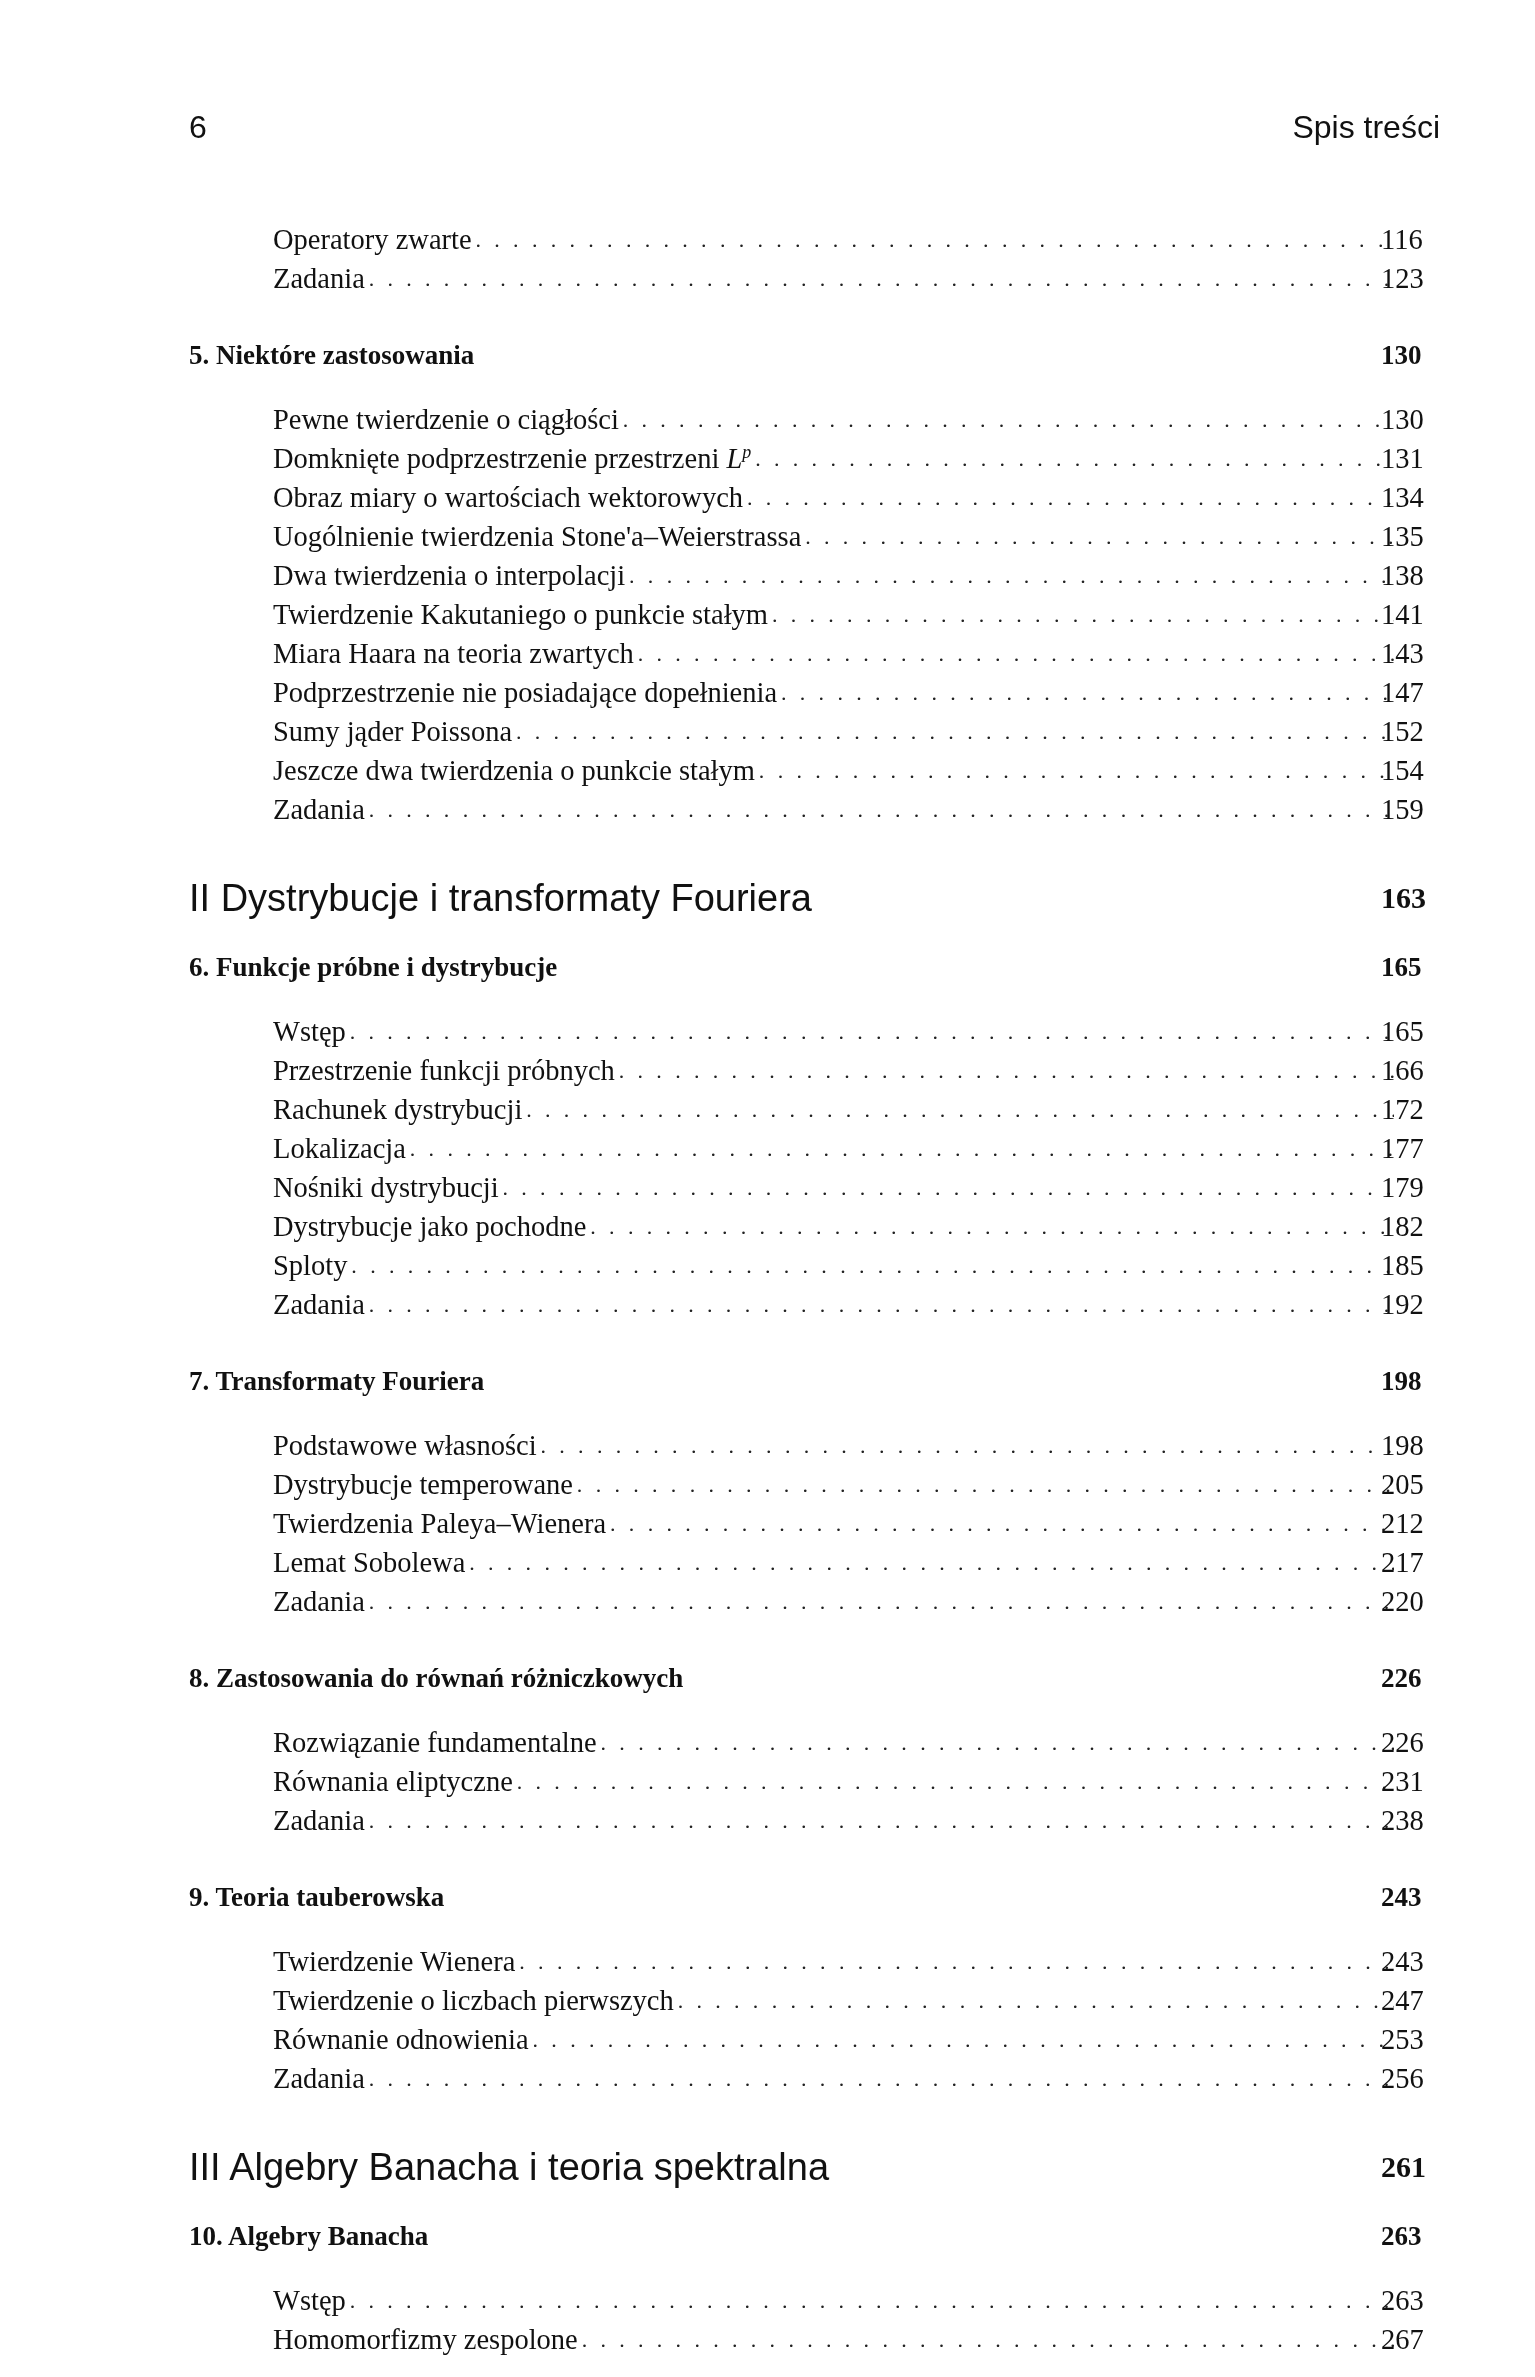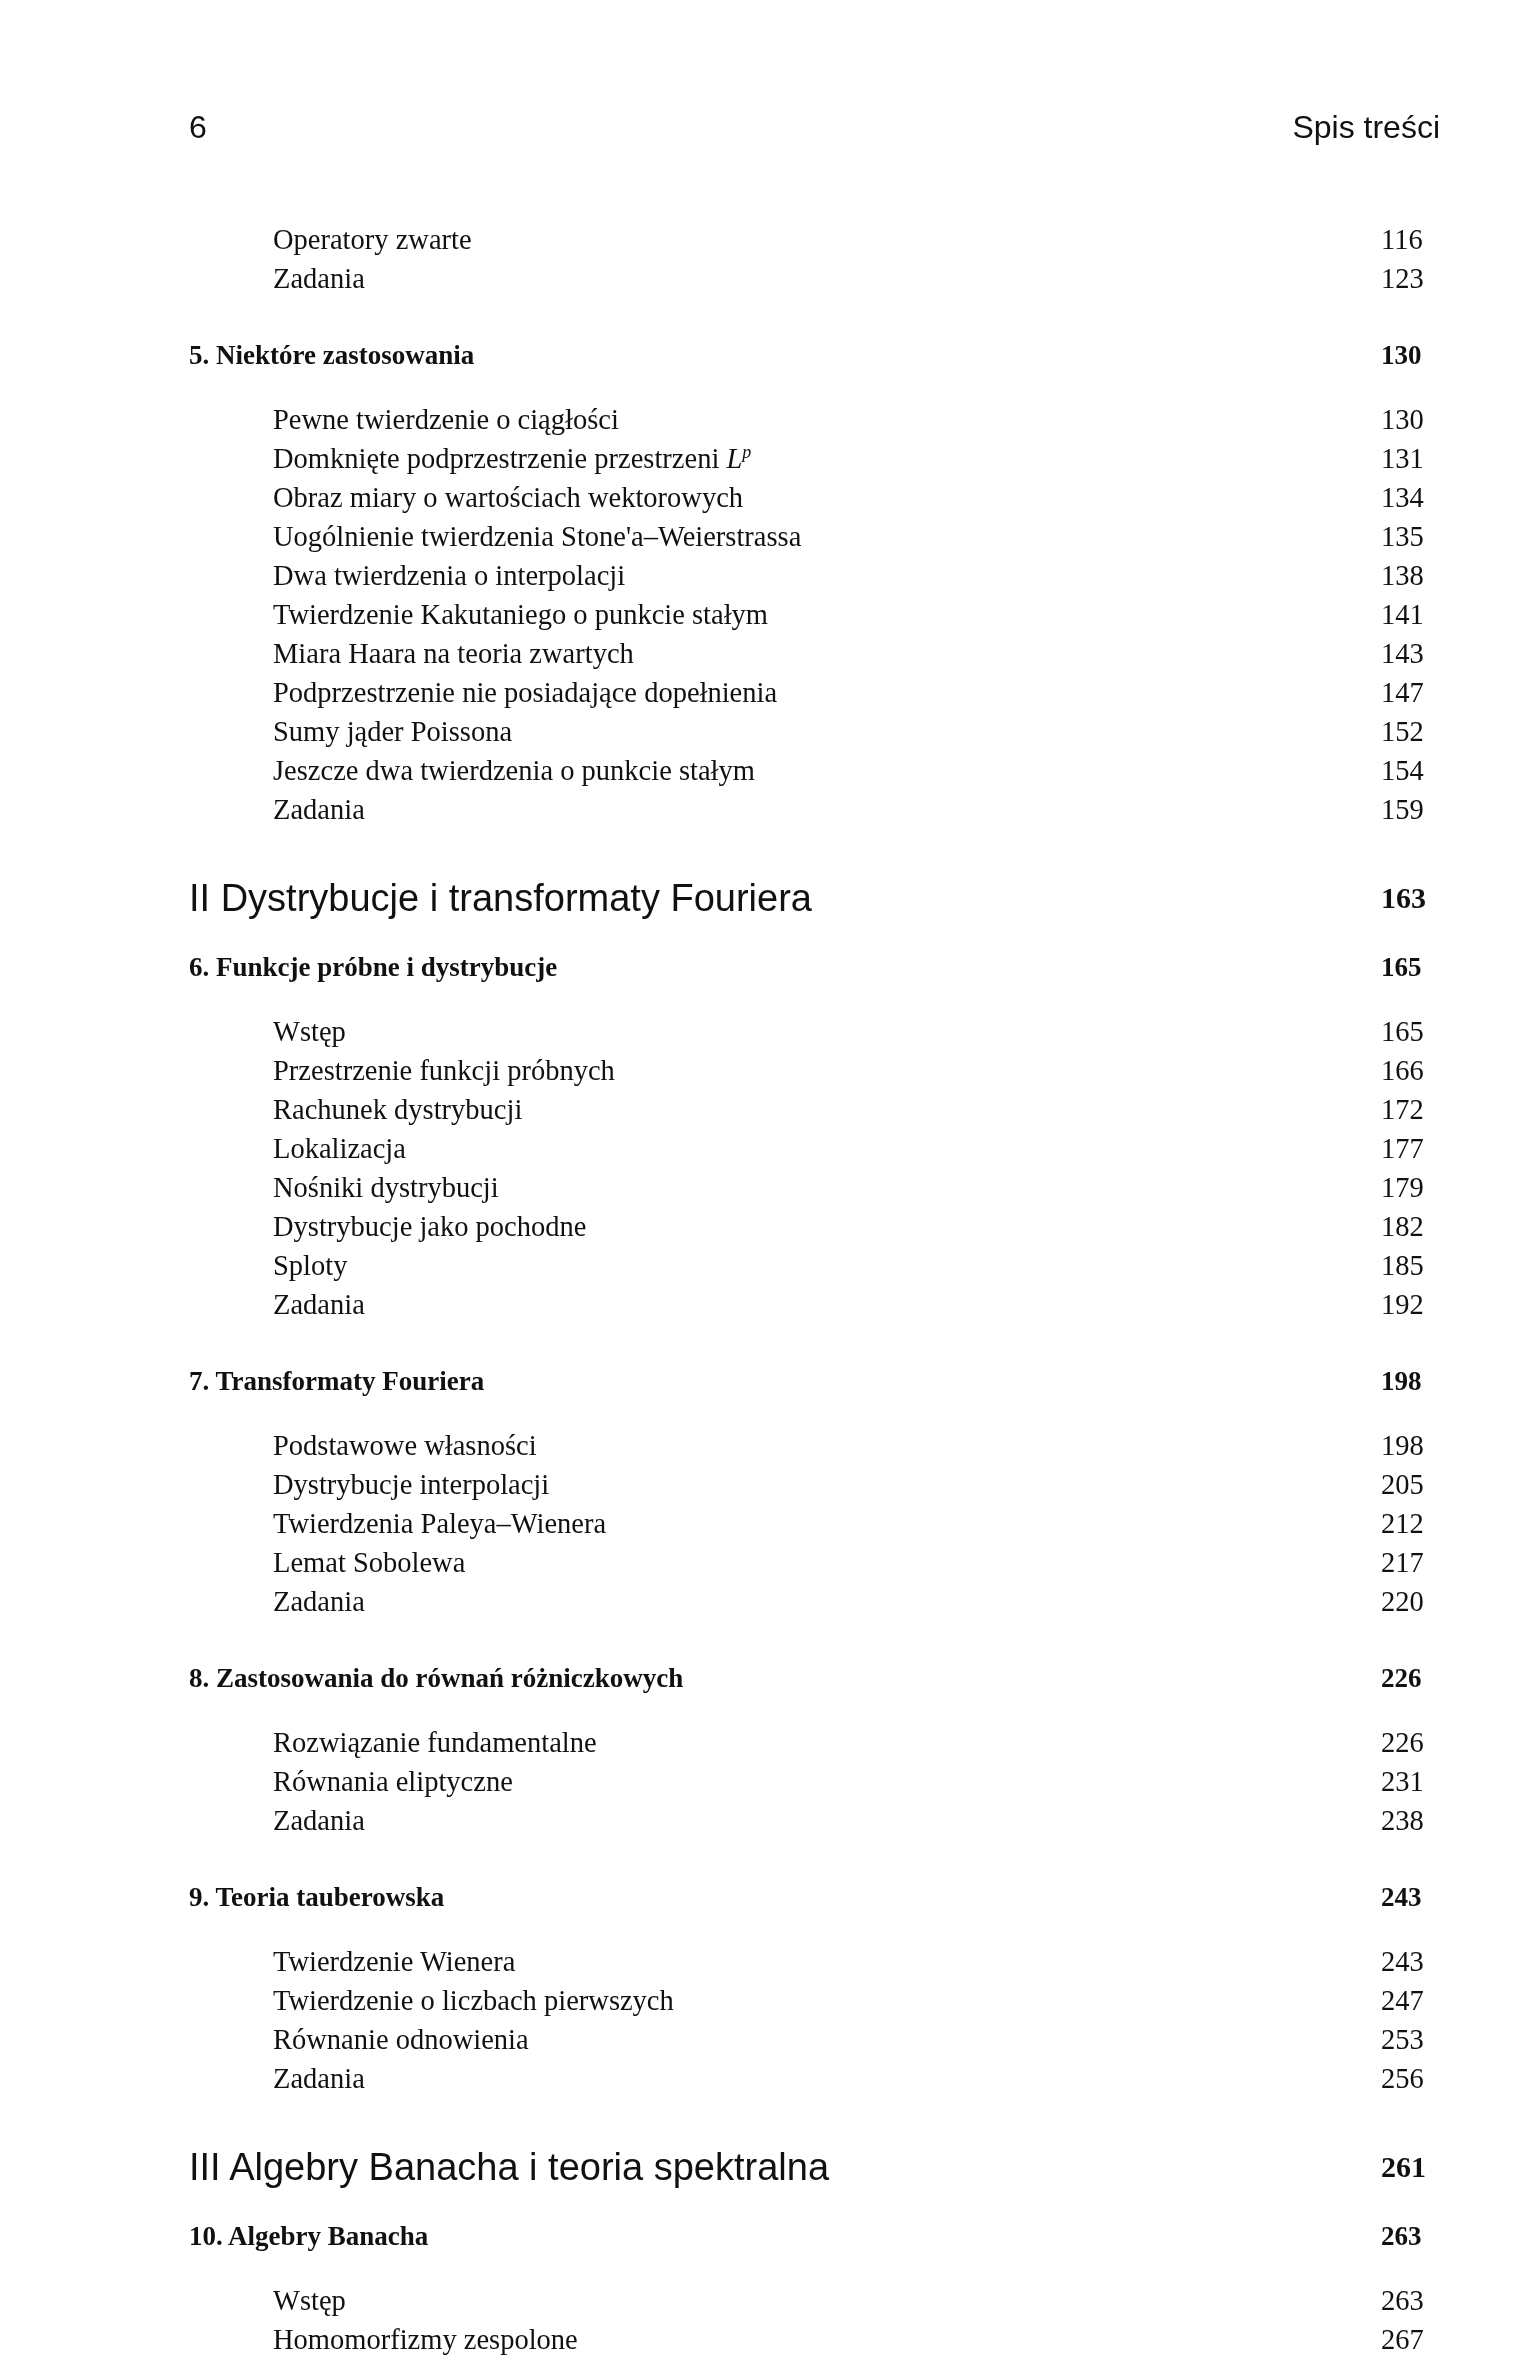--- a/index.html
+++ b/index.html
@@ -4,21 +4,21 @@
   <style>
     html, body { margin: 0; padding: 0; background: #ffffff; }
     body { width: 1535px; height: 2377px; position: relative; overflow: hidden; color: #111; }
     .page-header { position: absolute; left: 189px; right: 95px; top: 109px; height: 45px;
       font-family: "Liberation Sans", sans-serif; font-size: 32px; }
     .page-header .num { position: absolute; left: 0; top: 0; }
     .page-header .title { position: absolute; right: 0; top: 0; }
     .toc { position: absolute; left: 189px; width: 1250px; top: 220px;
       font-family: "Liberation Serif", serif; }
     .row { position: relative; height: 39px; font-size: 28.5px; line-height: 39px; display: flex; }
-    .entry { padding-left: 84px; flex-direction: column; }
+    .entry { padding-left: 84px; }
     .entry .lbl { white-space: nowrap; padding-right: 3.9px; }
     .entry .dots { flex: 1; overflow: hidden; white-space: nowrap; margin-right: 45px;
       letter-spacing: 3.9px; color: #222; font-size: 22px; }
     .entry .dots::before { content: ". . . . . . . . . . . . . . . . . . . . . . . . . . . . . . . . . . . . . . . . . . . . . . . . . . . . . . . . . . . . . . . . . . . . . . . . . . . . . . . . . . . . . . . . . . . . . . . . . . . . . . . . . . . . ."; }
     .pg { width: 58px; text-align: left; position: absolute; right: 0; top: 0; }
     .chapter { font-weight: bold; font-size: 27px; margin-top: 38px; margin-bottom: 25px; }
     .chapter .lbl { white-space: nowrap; }
     .part { font-family: "Liberation Sans", sans-serif; font-size: 38px; margin-top: 45px; margin-bottom: 26px; height: 48px; line-height: 48px; }
     .part .pg { font-family: "Liberation Serif", serif; font-weight: bold; font-size: 30px; }
     sup { font-size: 18px; font-style: italic; vertical-align: super; line-height: 0; }
@@ -158,21 +158,21 @@
   <div class="row chapter">
       <span class="lbl">7. Transformaty Fouriera</span>
       <span class="pg">198</span>
     </div>
   <div class="row entry">
       <span class="lbl">Podstawowe własności</span>
       <span class="dots"></span>
       <span class="pg">198</span>
     </div>
   <div class="row entry">
-      <span class="lbl">Dystrybucje interpolacji</span>
+      <span class="lbl">Dystrybucje temperowane</span>
       <span class="dots"></span>
       <span class="pg">205</span>
     </div>
   <div class="row entry">
       <span class="lbl">Twierdzenia Paleya–Wienera</span>
       <span class="dots"></span>
       <span class="pg">212</span>
     </div>
   <div class="row entry">
       <span class="lbl">Lemat Sobolewa</span>

